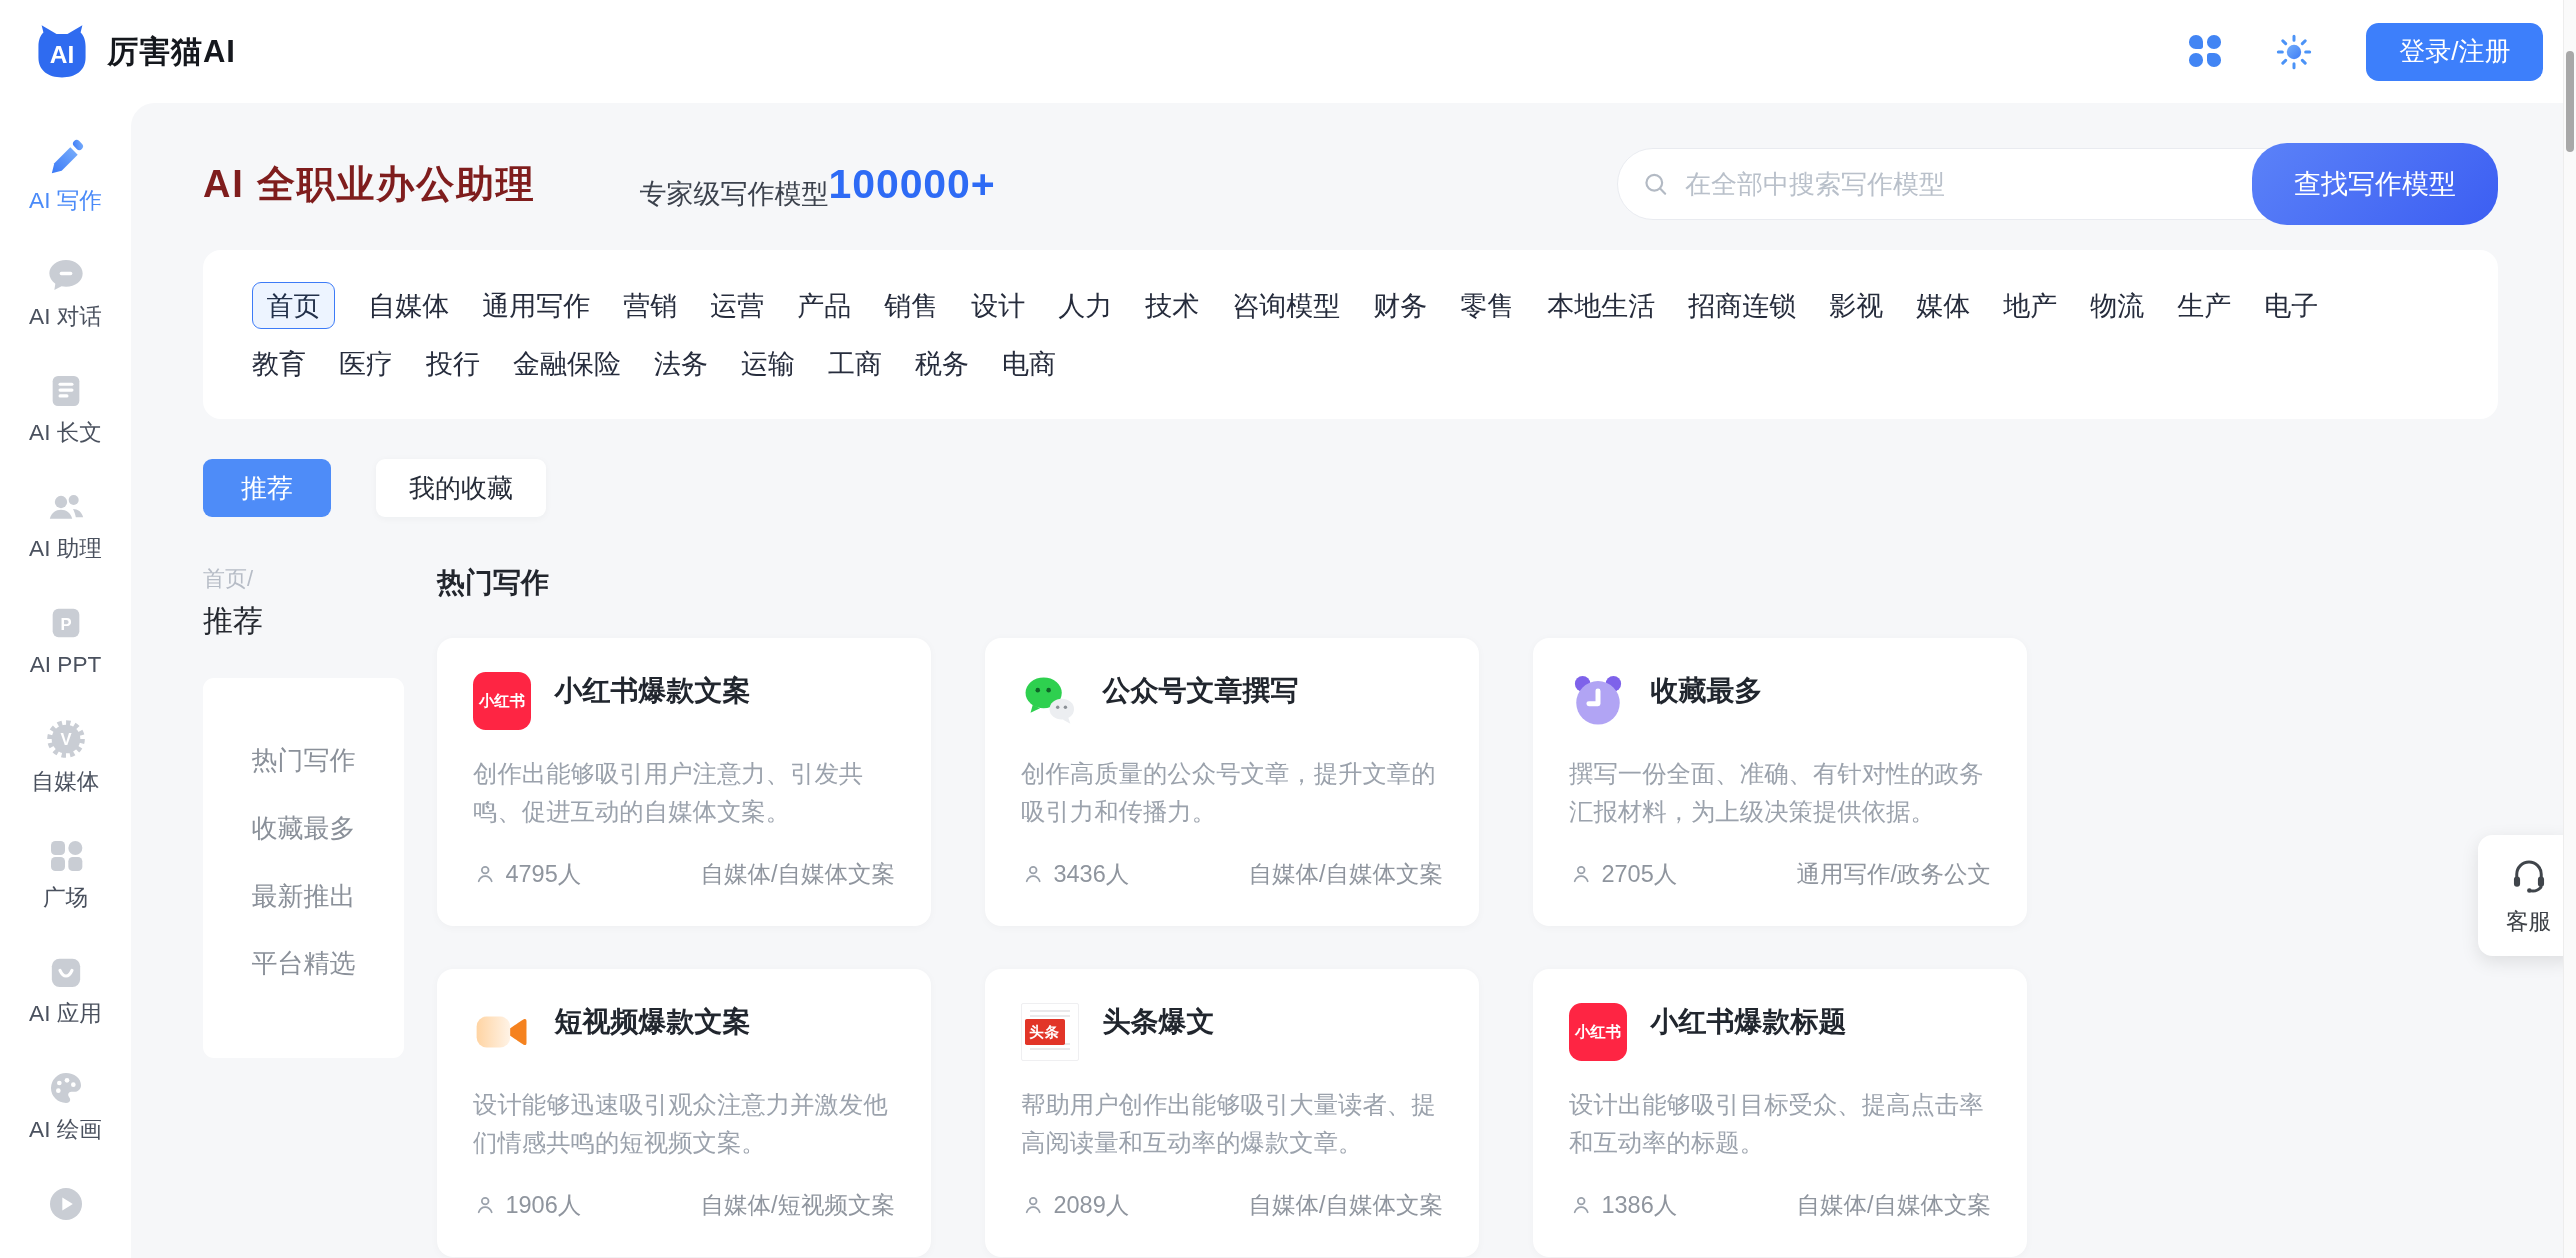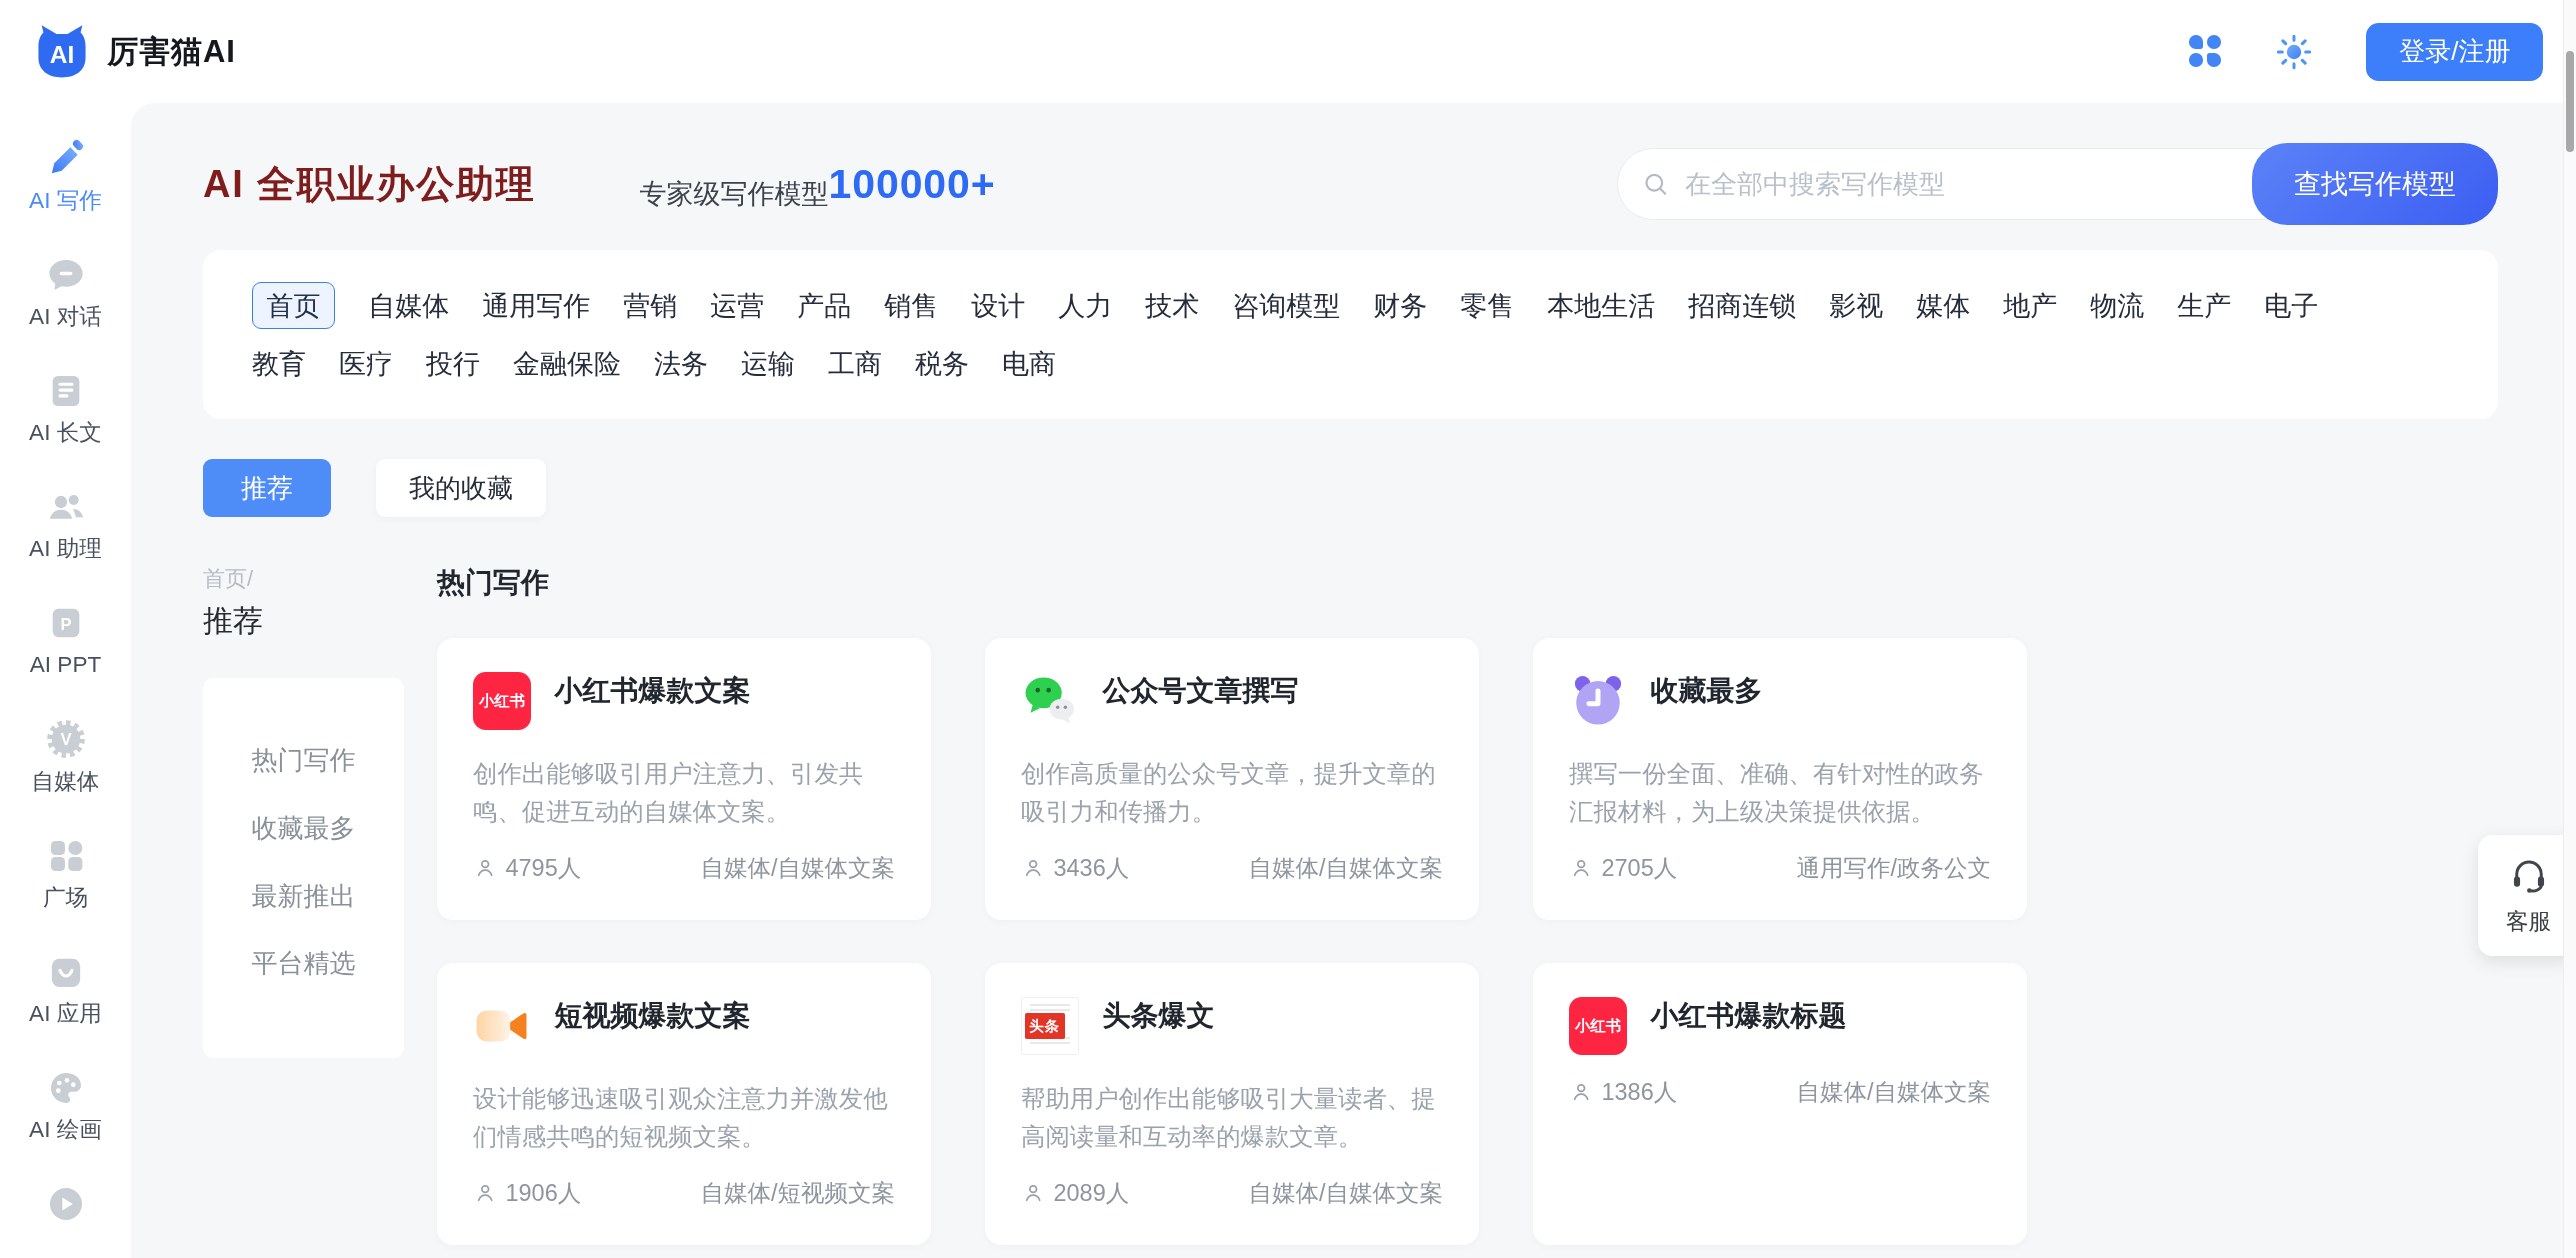--- a/index.html
+++ b/index.html
@@ -82,21 +82,21 @@
   .ic-tt { width: 100%; height: 100%; border-radius: 2px; background: #fff; border: 0.9px solid #efeff1;
     display: flex; align-items: center; position: relative; overflow: hidden; }
   .ic-tt::before { content: ""; position: absolute; top: 6.3px; left: 8.1px; right: 8.1px; height: 11px;
     background: repeating-linear-gradient(to bottom, #e9e9eb 0 1.8px, transparent 1.8px 5.4px); }
   .ic-tt::after { content: ""; position: absolute; bottom: 6.3px; left: 8.1px; right: 8.1px; height: 11px;
     background: repeating-linear-gradient(to bottom, #e9e9eb 0 1.8px, transparent 1.8px 5.4px); }
   .ic-tt span { position: relative; z-index: 1; color: #fff; font-size: 14.5px; font-weight: 700;
     padding: 3.6px 4.5px; border-radius: 1.8px; margin-left: 2.7px; letter-spacing: 0.9px; }
   .card-title { font-size: 28px; font-weight: 600; color: #21262e; white-space: nowrap; }
   .card-desc { margin-top: 25px; font-size: 24.4px; line-height: 38px; color: #9ba2ac; }
-  .card-foot { margin-top: 21px; display: flex; justify-content: space-between; align-items: center;
+  .card-foot { margin-top: 27px; display: flex; justify-content: space-between; align-items: center;
     font-size: 23.5px; color: #8f959e; }
   .card-users { display: flex; align-items: center; gap: 8.1px; }
   .user-ic { width: 24.4px; height: 24.4px; display: inline-block; }
   .user-ic svg { width: 100%; height: 100%; }
 
   
   .service-float { position: absolute; left: 2478px; top: 835px; width: 101px; height: 121px; background: #fff;
     border-radius: 14.5px; box-shadow: 0 5.4px 18px rgba(0,0,0,.10); display: flex; flex-direction: column;
     align-items: center; justify-content: center; gap: 9px; z-index: 5; cursor: pointer; }
   .svc-ic { width: 42px; height: 42px; }
@@ -423,20 +423,21 @@
       <span class="card-cat">自媒体/自媒体文案</span>
     </div>
               </div>
               <div class="card">
     <div class="card-head">
       <div class="card-ic">
                     <div class="ic-xhs" style="background:#fe2543">小红书</div>
                   </div>
       <div class="card-title">小红书爆款标题</div>
     </div>
+    <div class="card-desc">设计出能够吸引目标受众、提高点击率和互动率的标题。</div>
     <div class="card-foot">
       <span class="card-users">
         <span class="user-ic"><svg viewBox="0 0 24 24" fill="none" stroke="#9aa1ab" stroke-width="1.7" stroke-linecap="round">
   <circle cx="12" cy="8" r="3.3"></circle>
                         <path d="M5.6 19c1.2-3.4 3.6-5 6.4-5s5.2 1.6 6.4 5"></path>
                       </svg></span>
         <span class="user-num">1386人</span>
       </span>
       <span class="card-cat">自媒体/自媒体文案</span>
     </div>

